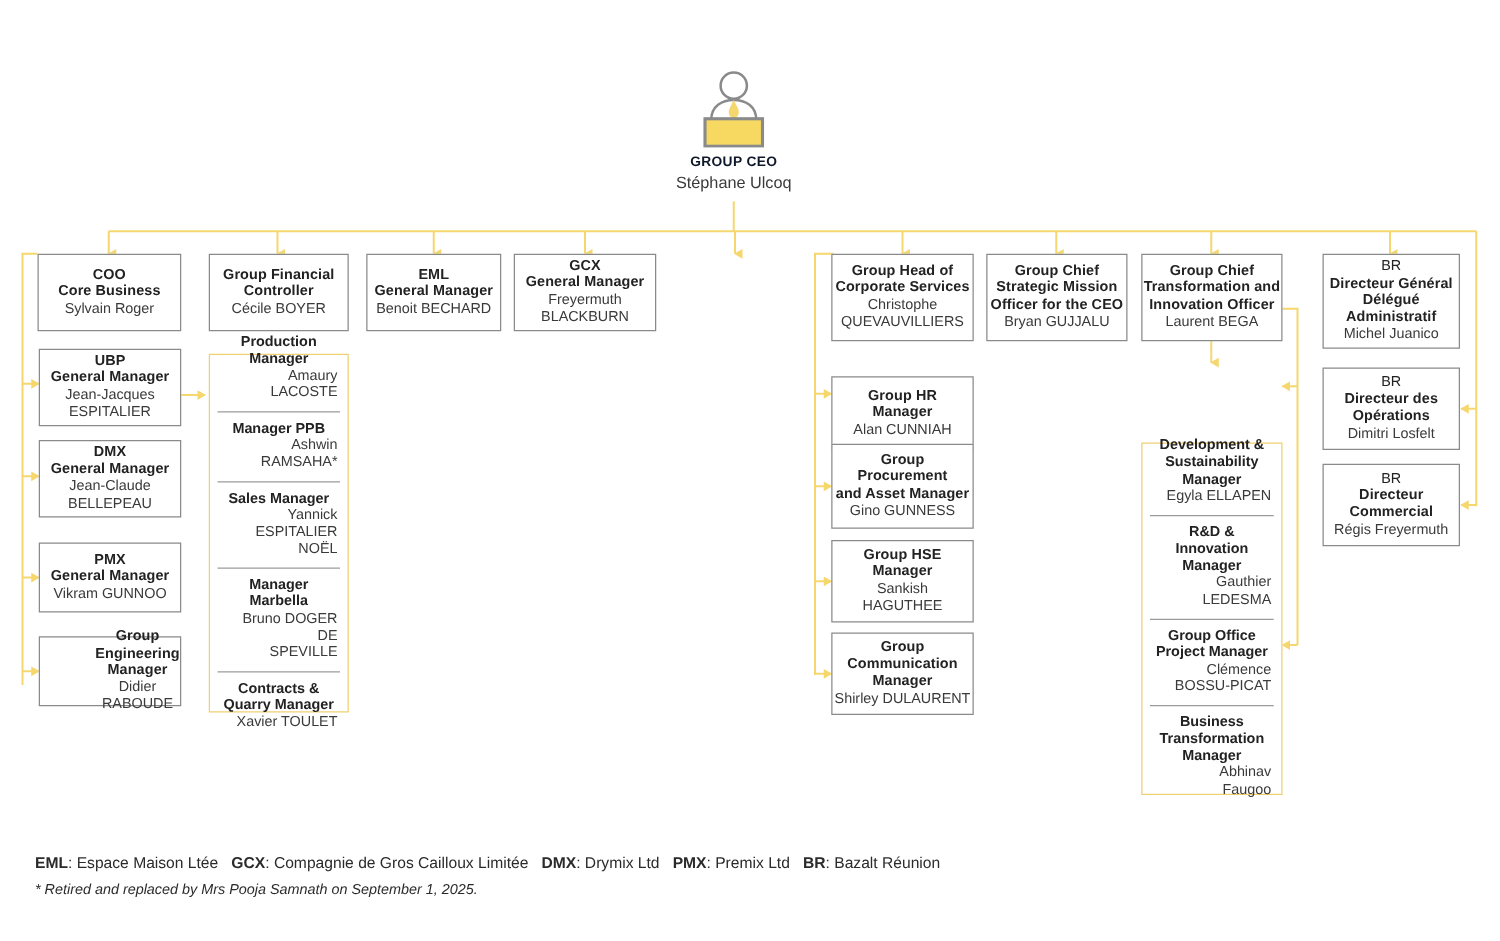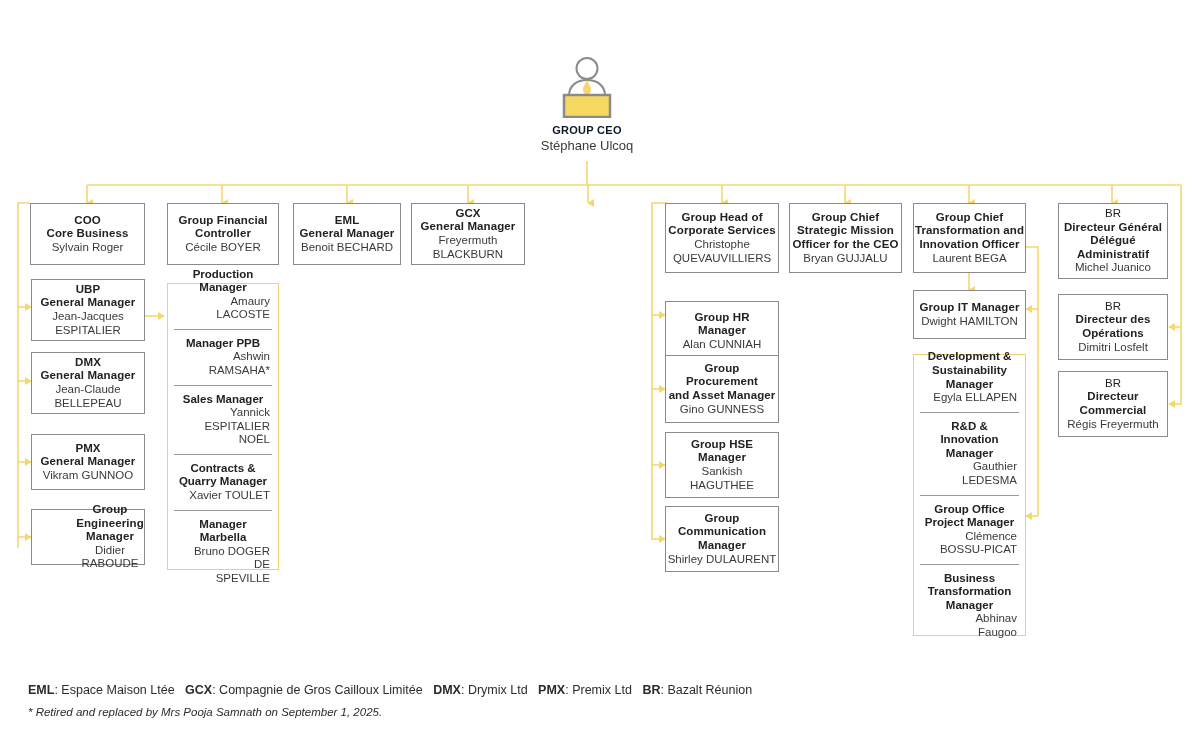--- a/index.html
+++ b/index.html
@@ -219,28 +219,28 @@
       <div class="seg">
         <span class="t">Manager PPB</span>
         <span class="n">Ashwin RAMSAHA*</span>
       </div>
       <div class="seg">
         <span class="t">Sales Manager</span>
         <span class="n">Yannick</span>
         <span class="n">ESPITALIER NOËL</span>
       </div>
       <div class="seg">
+        <span class="t">Manager Marbella</span>
+        <span class="n">Bruno DOGER DE</span>
+        <span class="n">SPEVILLE</span>
+      </div>
+      <div class="seg">
         <span class="t">Contracts &amp;</span>
         <span class="t">Quarry Manager</span>
         <span class="n">Xavier TOULET</span>
-      </div>
-      <div class="seg">
-        <span class="t">Manager Marbella</span>
-        <span class="n">Bruno DOGER DE</span>
-        <span class="n">SPEVILLE</span>
       </div>
     </div>
 
   <div class="box" style="left:665px;top:285px;width:114px;height:60px;margin-top:16px;">
       <div class="t">Group HR</div>
       <div class="t">Manager</div>
       <div class="n">Alan CUNNIAH</div>
     </div>
   <div class="box" style="left:665px;top:355px;width:114px;height:68px;">
       <div class="t">Group</div>
@@ -254,24 +254,20 @@
       <div class="n">Sankish</div>
       <div class="n">HAGUTHEE</div>
     </div>
   <div class="box" style="left:665px;top:506px;width:114px;height:66px;">
       <div class="t">Group</div>
       <div class="t">Communication</div>
       <div class="t">Manager</div>
       <div class="n">Shirley DULAURENT</div>
     </div>
 
-  <div class="box" style="left:913px;top:290px;width:113px;height:49px;">
-      <div class="t">Group IT Manager</div>
-      <div class="n">Dwight HAMILTON</div>
-    </div>
   <div class="ybox" style="left:913px;top:354px;width:113px;height:282px;">
       <div class="seg">
         <span class="t">Development &amp;</span>
         <span class="t">Sustainability</span>
         <span class="t">Manager</span>
         <span class="n">Egyla ELLAPEN</span>
       </div>
       <div class="seg">
         <span class="t">R&amp;D &amp; Innovation</span>
         <span class="t">Manager</span>

